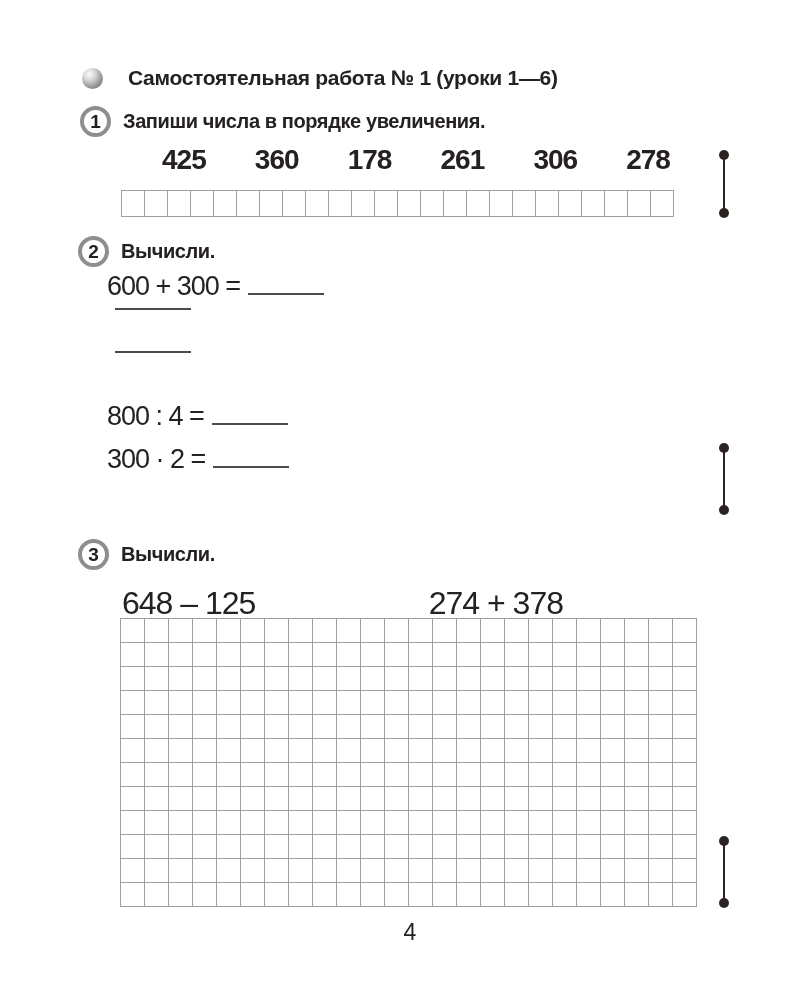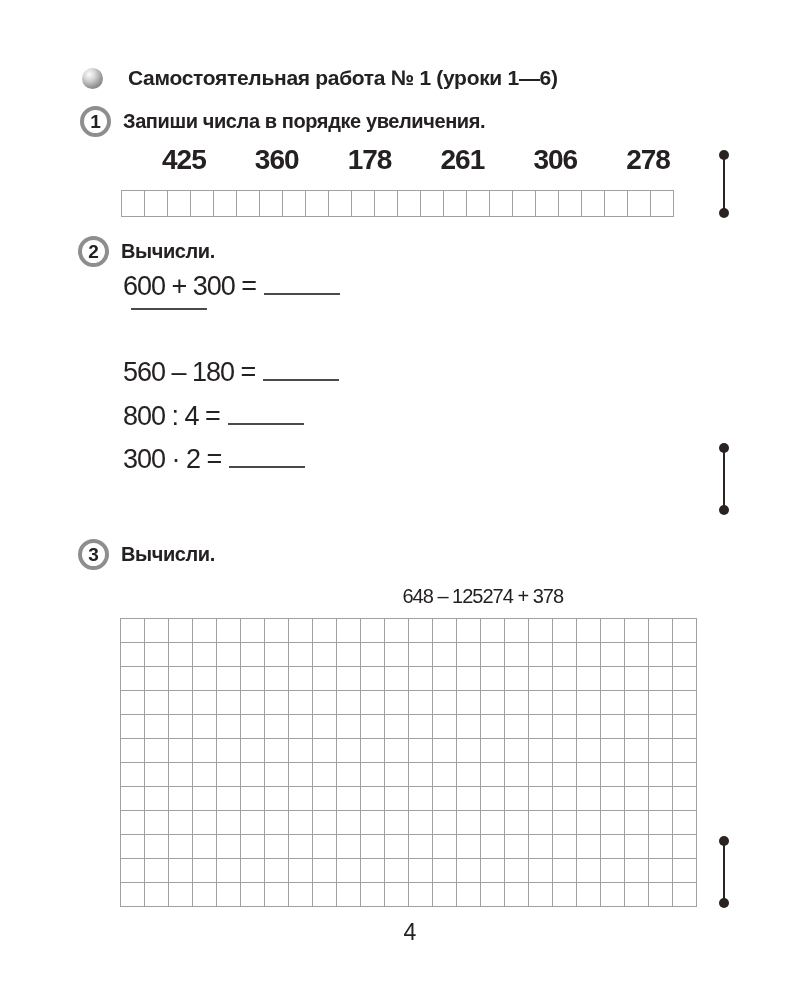--- a/index.html
+++ b/index.html
@@ -35,33 +35,33 @@
     font-size:28px; letter-spacing:-1px;font-weight:bold;
   }
   .cells-row { position:absolute; left:121px; top:190px; display:flex; }
   .cells-row .cell {
     width:24px; height:27px; box-sizing:border-box;
     border:1px solid #a0a0a0; margin-left:-1px; background:#fff;
   }
   .cells-row .cell:first-child { margin-left:0; }
 
   
-  .equations { position:absolute; left:123px; top:265px;text-align:center; }
+  .equations { position:absolute; left:107px; top:265px;text-align:center; }
   .eq-row { height:43.2px; display:flex; align-items:baseline; }
   .eq-text { font-size:27px; letter-spacing:-1px; line-height:43.2px; white-space:nowrap; }
   .eq-underline {
     display:inline-block; width:76px; height:0;
     border-bottom:2px solid #4a4a4a; margin-left:8px; margin-bottom:-6px;
   }
 
   
   .exprs-row {
     position:absolute; left:122px; top:585px; width:441px;
-    display:flex; justify-content:flex-end;
-    font-size:20px; letter-spacing:-1px;
+    display:flex; justify-content:space-between;
+    font-size:32px; letter-spacing:-1px;
   }
   .big-grid {
     position:absolute; left:120px; top:618px;
     display:grid; grid-template-columns:repeat(24, 24px); grid-auto-rows:24px;
     border-top:1px solid #a0a0a0; border-left:1px solid #a0a0a0;
   }
   .big-grid .gcell { box-sizing:border-box; border-right:1px solid #a0a0a0; border-bottom:1px solid #a0a0a0; background:#fff; }
 
   
   .page-number { position:absolute; left:120px; top:919px; width:580px; text-align:center; font-size:23px; color:#242120; }
@@ -131,21 +131,20 @@
   </div>
   <div class="equations" id="task2-equations">
       <div class="eq-row">
         <span class="eq-text">600 + 300 =</span>
         <span class="eq-underline"></span>
       </div>
       <div class="eq-row">
         <span class="eq-underline"></span>
       </div>
       <div class="eq-row">
-        <span class="eq-text">560 – 180 =</span>
         <span class="eq-underline"></span>
       </div>
       <div class="eq-row">
         <span class="eq-text">800 : 4 =</span>
         <span class="eq-underline"></span>
       </div>
       <div class="eq-row">
         <span class="eq-text">300 · 2 =</span>
         <span class="eq-underline"></span>
       </div>

